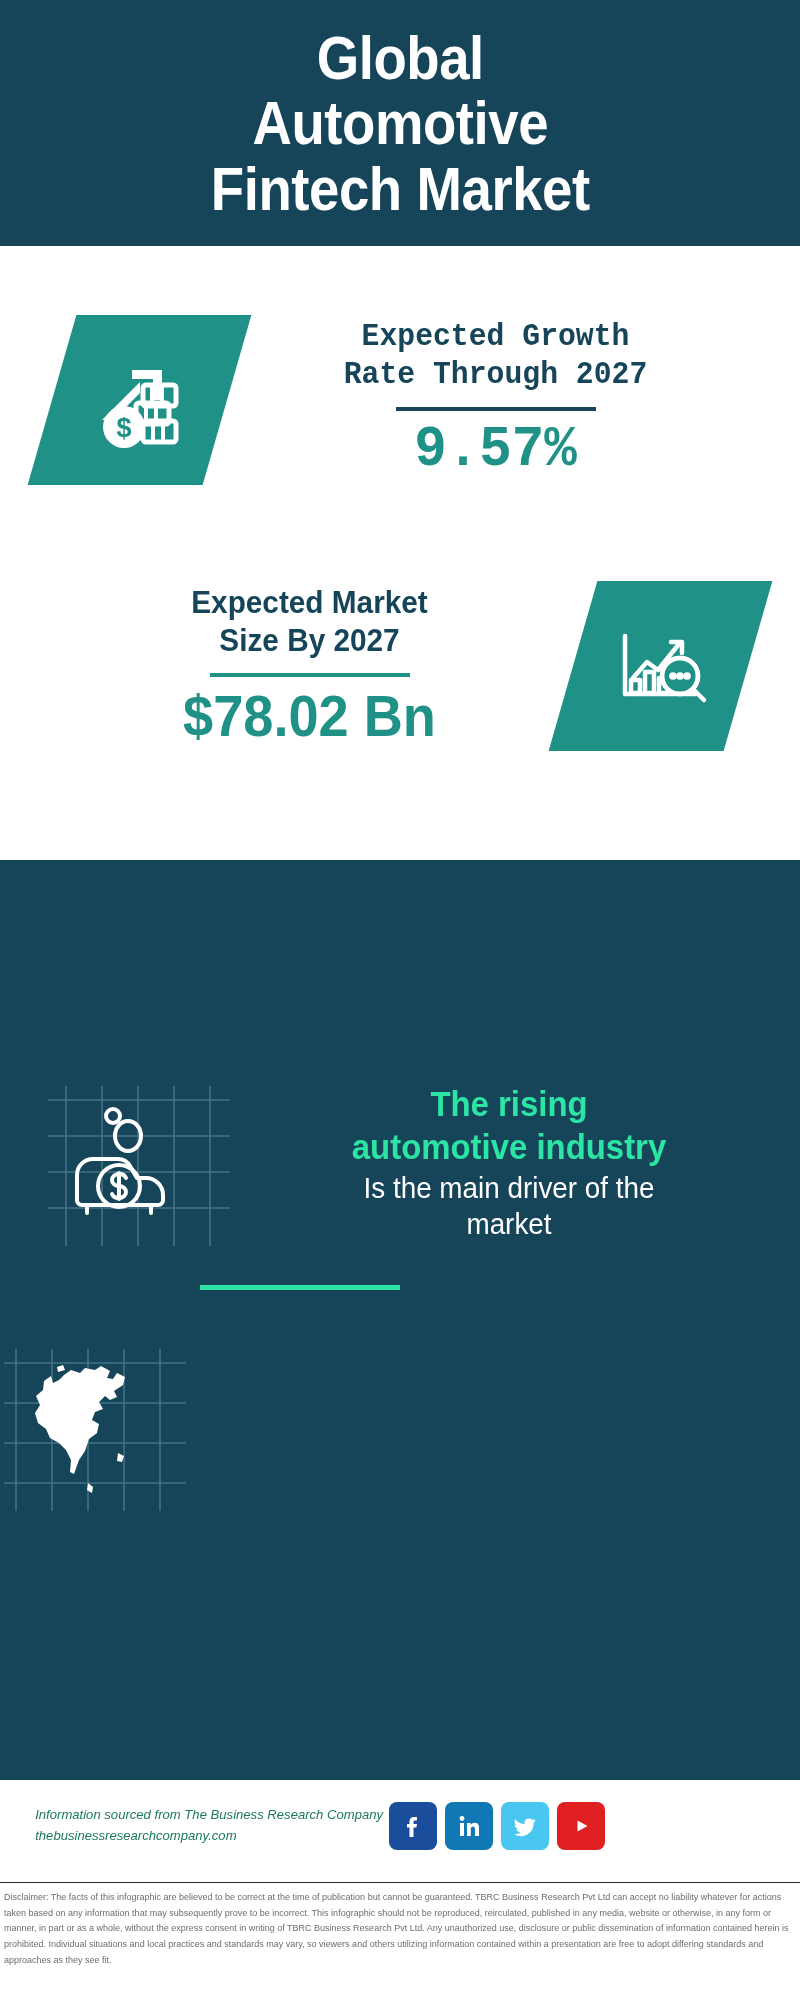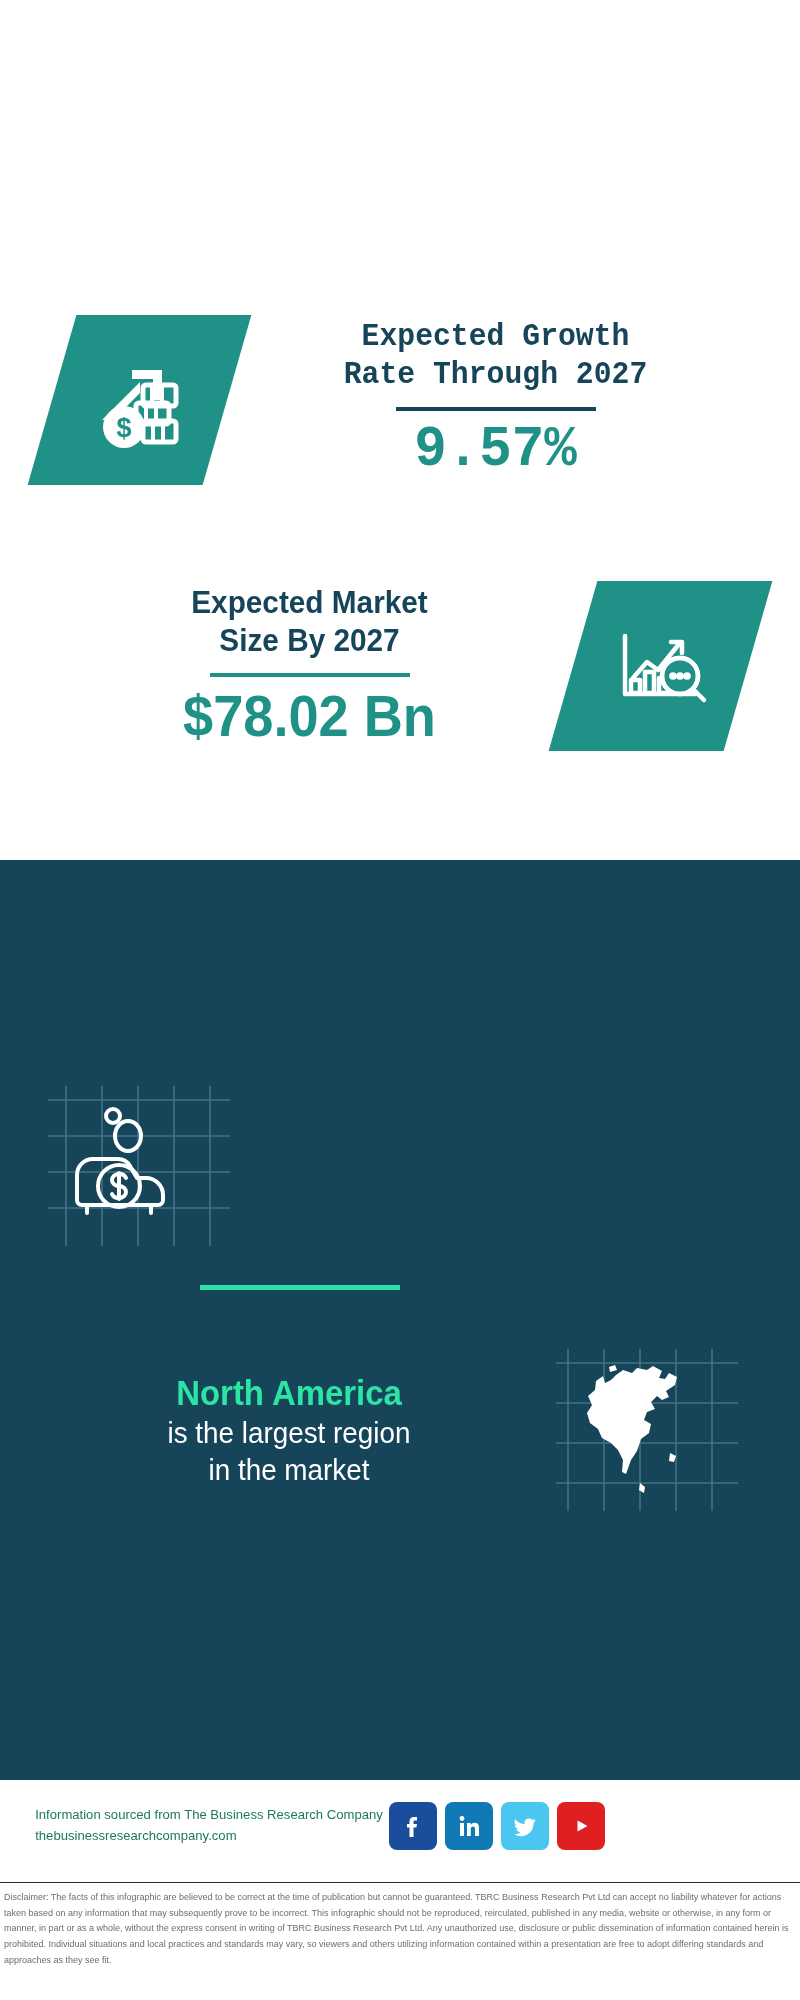--- a/index.html
+++ b/index.html
@@ -102,21 +102,21 @@
     background:#2ce5a5;
   }
 
   
   .footer{
     position:absolute;left:0;top:1780px;width:800px;height:125px;
     background:#ffffff;
   }
   .footer-inner{
     position:absolute;left:0;top:22px;width:636px;
-    display:flex;align-items:center;
+    display:flex;align-items:center;font-style:italic;
   }
   .source{
     margin-left:30px;width:345px;
     color:#1b7a5a;font-size:13.5px;line-height:1.55;
     transform:scaleX(0.97);
   }
   .source div{white-space:nowrap;}
   .socials{display:flex;gap:8px;margin-left:14px;}
   .social{
     width:48px;height:48px;border-radius:8px;
@@ -135,20 +135,25 @@
     position:absolute;left:4px;top:1890px;width:794px;
     color:#6d6d6d;font-size:9.1px;line-height:1.72;text-align:left;
     transform:scaleX(0.99);transform-origin:left top;
   }
 </style>
 </head>
 <body>
 
 <div class="page">
 
+  <div class="header">
+    <div class="header-title">Global
+Automotive
+Fintech Market</div>
+  </div>
 
   <div class="white-area">
 
     <div class="stat-row row1">
       <div class="para">
         <svg width="104" height="104" viewBox="0 0 104 104">
           <g fill="#ffffff">
             <path d="M14 72 L52 34 L52 45 L26 71 Z"></path>
             <path d="M44 22 h30 v9 h-30 z"></path>
             <path d="M65 22 h9 v30 h-9 z"></path>
@@ -227,20 +232,26 @@
           <ellipse cx="84" cy="58" rx="13" ry="15"></ellipse>
           <path d="M33 122 v-25 a16 16 0 0 1 16 -16 h25 a14 14 0 0 1 12 7 l7 12 h9 a17 17 0 0 1 17 17 v5 a5 5 0 0 1 -5 5 h-76 a5 5 0 0 1 -5 -5 z"></path>
           <path d="M43 127 v8"></path>
           <path d="M107 127 v8"></path>
           <circle cx="75" cy="108" r="21"></circle>
           <path d="M75 95 v26"></path>
           <path d="M82 100 a7 6 0 0 0 -7 -4 a7 6 0 0 0 0 12 a7 6 0 0 1 0 12 a7 6 0 0 1 -7 -4"></path>
         </g>
       </svg>
     </div>
+    <div class="info-text">
+      <div class="info-head">The rising
+automotive industry</div>
+      <div class="info-sub">Is the main driver of the
+market</div>
+    </div>
   </div>
 
   <div class="divider"></div>
 
   <div class="info-block region">
     <div class="icon-box">
       <svg width="190" height="170" viewBox="0 0 190 170">
         <g stroke="#4a7a8c" stroke-width="1.6" opacity="0.85">
           <line x1="16" y1="4" x2="16" y2="166"></line>
           <line x1="52" y1="4" x2="52" y2="166"></line>
@@ -252,25 +263,20 @@
           <line x1="4" y1="98" x2="186" y2="98"></line>
           <line x1="4" y1="138" x2="186" y2="138"></line>
         </g>
         <g fill="#ffffff">
           <path d="M64 30 l7 -5 l9 3 l5 -5 l10 2 l6 -4 l9 5 l-3 7 l6 1 l4 -6 l8 4 l-2 8 l-9 6 l3 6 l-7 3 l-5 -4 l-6 6 l4 7 l-8 3 l-3 8 l7 4 l-2 9 l-8 6 l-4 12 l-6 9 l-5 14 l-4 -2 l1 -12 l-5 -10 l-7 -7 l-9 -5 l-4 -9 l-8 -6 l-3 -10 l5 -8 l-4 -9 l7 -6 l1 -9 l7 -5 l2 7 l6 -3 Z"></path>
           <path d="M118 108 l6 3 l-2 6 l-5 -1 Z"></path>
           <path d="M57 22 l6 -2 l2 5 l-7 2 Z"></path>
           <path d="M88 138 l5 4 l-1 6 l-5 -3 Z"></path>
         </g>
       </svg>
-    </div>
-    <div class="info-text">
-      <div class="info-head">North America</div>
-      <div class="info-sub">is the largest region
-in the market</div>
     </div>
   </div>
 
   <div class="footer">
 
     <div class="footer-inner">
       <div class="source">
         <div>Information sourced from The Business Research Company</div>
         <div>thebusinessresearchcompany.com</div>
       </div>

